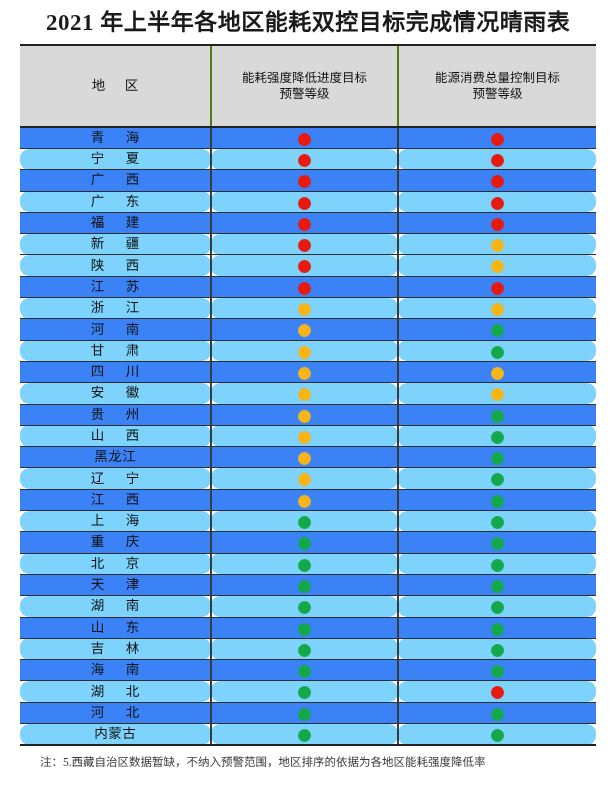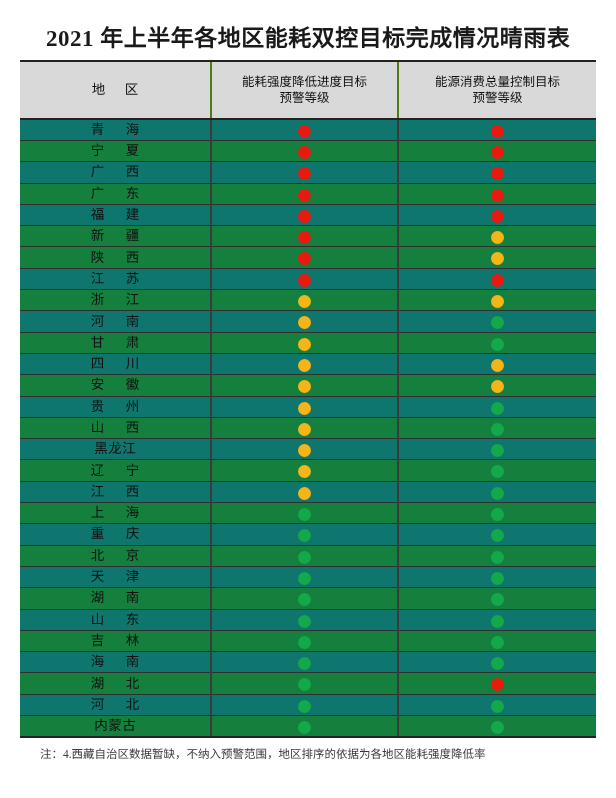--- a/index.html
+++ b/index.html
@@ -23,21 +23,21 @@
     box-sizing: border-box;
   }
 
   
   .title {
     text-align: center;
     font-size: 23px;
     font-weight: bold;
     color: #1a1a1a;
     letter-spacing: 0.5px;
-    padding-top: 24px;
+    padding-top: 8px;
     padding-bottom: 6px;
     line-height: 30px;
     white-space: nowrap;
   }
 
   
   .table-wrap {
     margin: 0 20px 0 20px;
     width: 576px;
   }
@@ -52,41 +52,41 @@
 
   
   thead th {
     background: #d9d9d9;
     border-top: 2px solid #222;
     border-bottom: 2px solid #222;
     font-weight: normal;
     font-size: 12.5px;
     color: #111;
     line-height: 16px;
-    padding: 12px 4px;
+    padding: 24px 4px;
     text-align: center;
     vertical-align: middle;
     height: 44px;
     box-sizing: border-box;
   }
   thead th.col-region {
     letter-spacing: 8px;
     text-indent: 8px;
     font-size: 13.5px;
   }
   thead th.divider-left {
     border-left: 2px solid #4d7c0f;
   }
 
   
   tbody tr {
     height: 21.3px;
   }
-  tbody tr.even td { background: #0f766e; margin-top: 48px; }
-  tbody tr.odd  td { background: #15803d; }
+  tbody tr.even td { background: #3b82f6; margin-top: 48px; }
+  tbody tr.odd  td { background: #7dd3fc; border-radius: 9px; }
 
   tbody td {
     border-bottom: 1.6px solid #2f2f2f;
     padding: 0;
     height: 21.3px;
     vertical-align: middle;
     box-sizing: border-box;
   }
   tbody td.divider-left {
     border-left: 2px solid #3b3b3b;
@@ -370,16 +370,16 @@
               <span class="region-name narrow">内蒙古</span>
             </td>
             <td class="dot-cell divider-left"><span class="dot green"></span></td>
             <td class="dot-cell divider-left"><span class="dot green"></span></td>
           </tr>
         </tbody>
     </table>
   </div>
 
   <div class="notes">
-    <div class="note-line first">注：4.西藏自治区数据暂缺，不纳入预警范围，地区排序的依据为各地区能耗强度降低率</div>
+    <div class="note-line first">注：5.西藏自治区数据暂缺，不纳入预警范围，地区排序的依据为各地区能耗强度降低率</div>
   </div>
 
 </div>
 
 </body></html>

